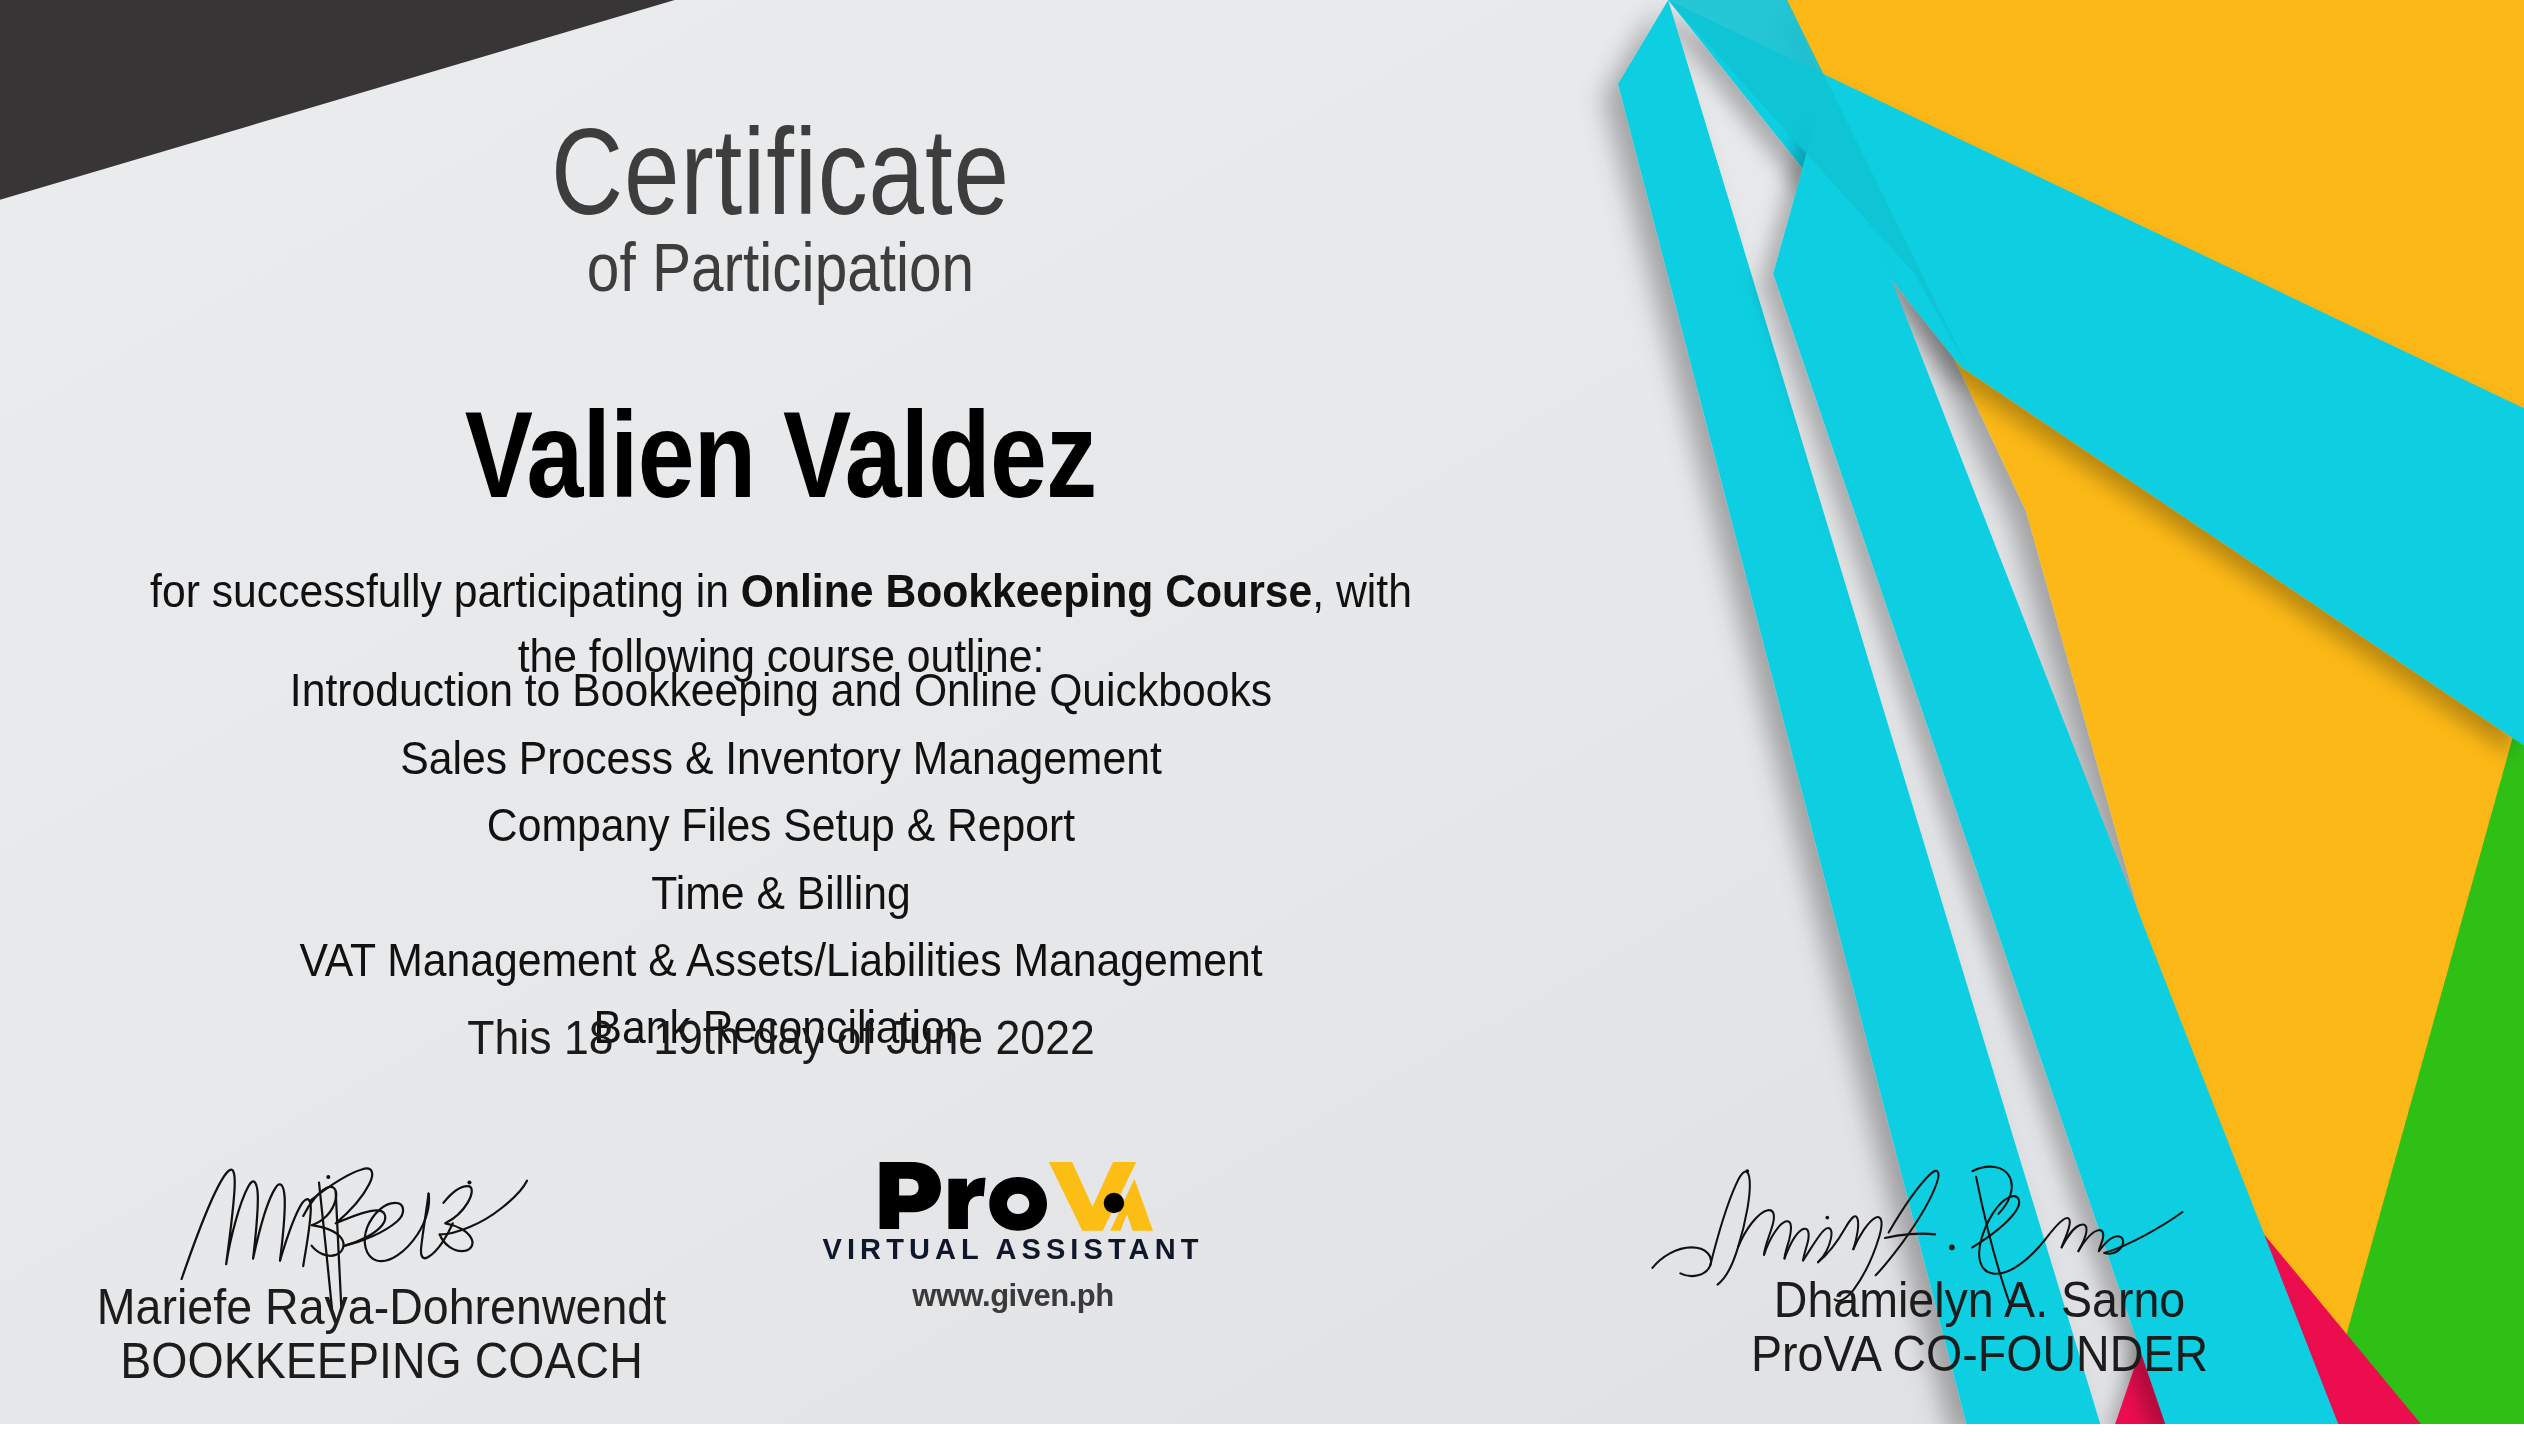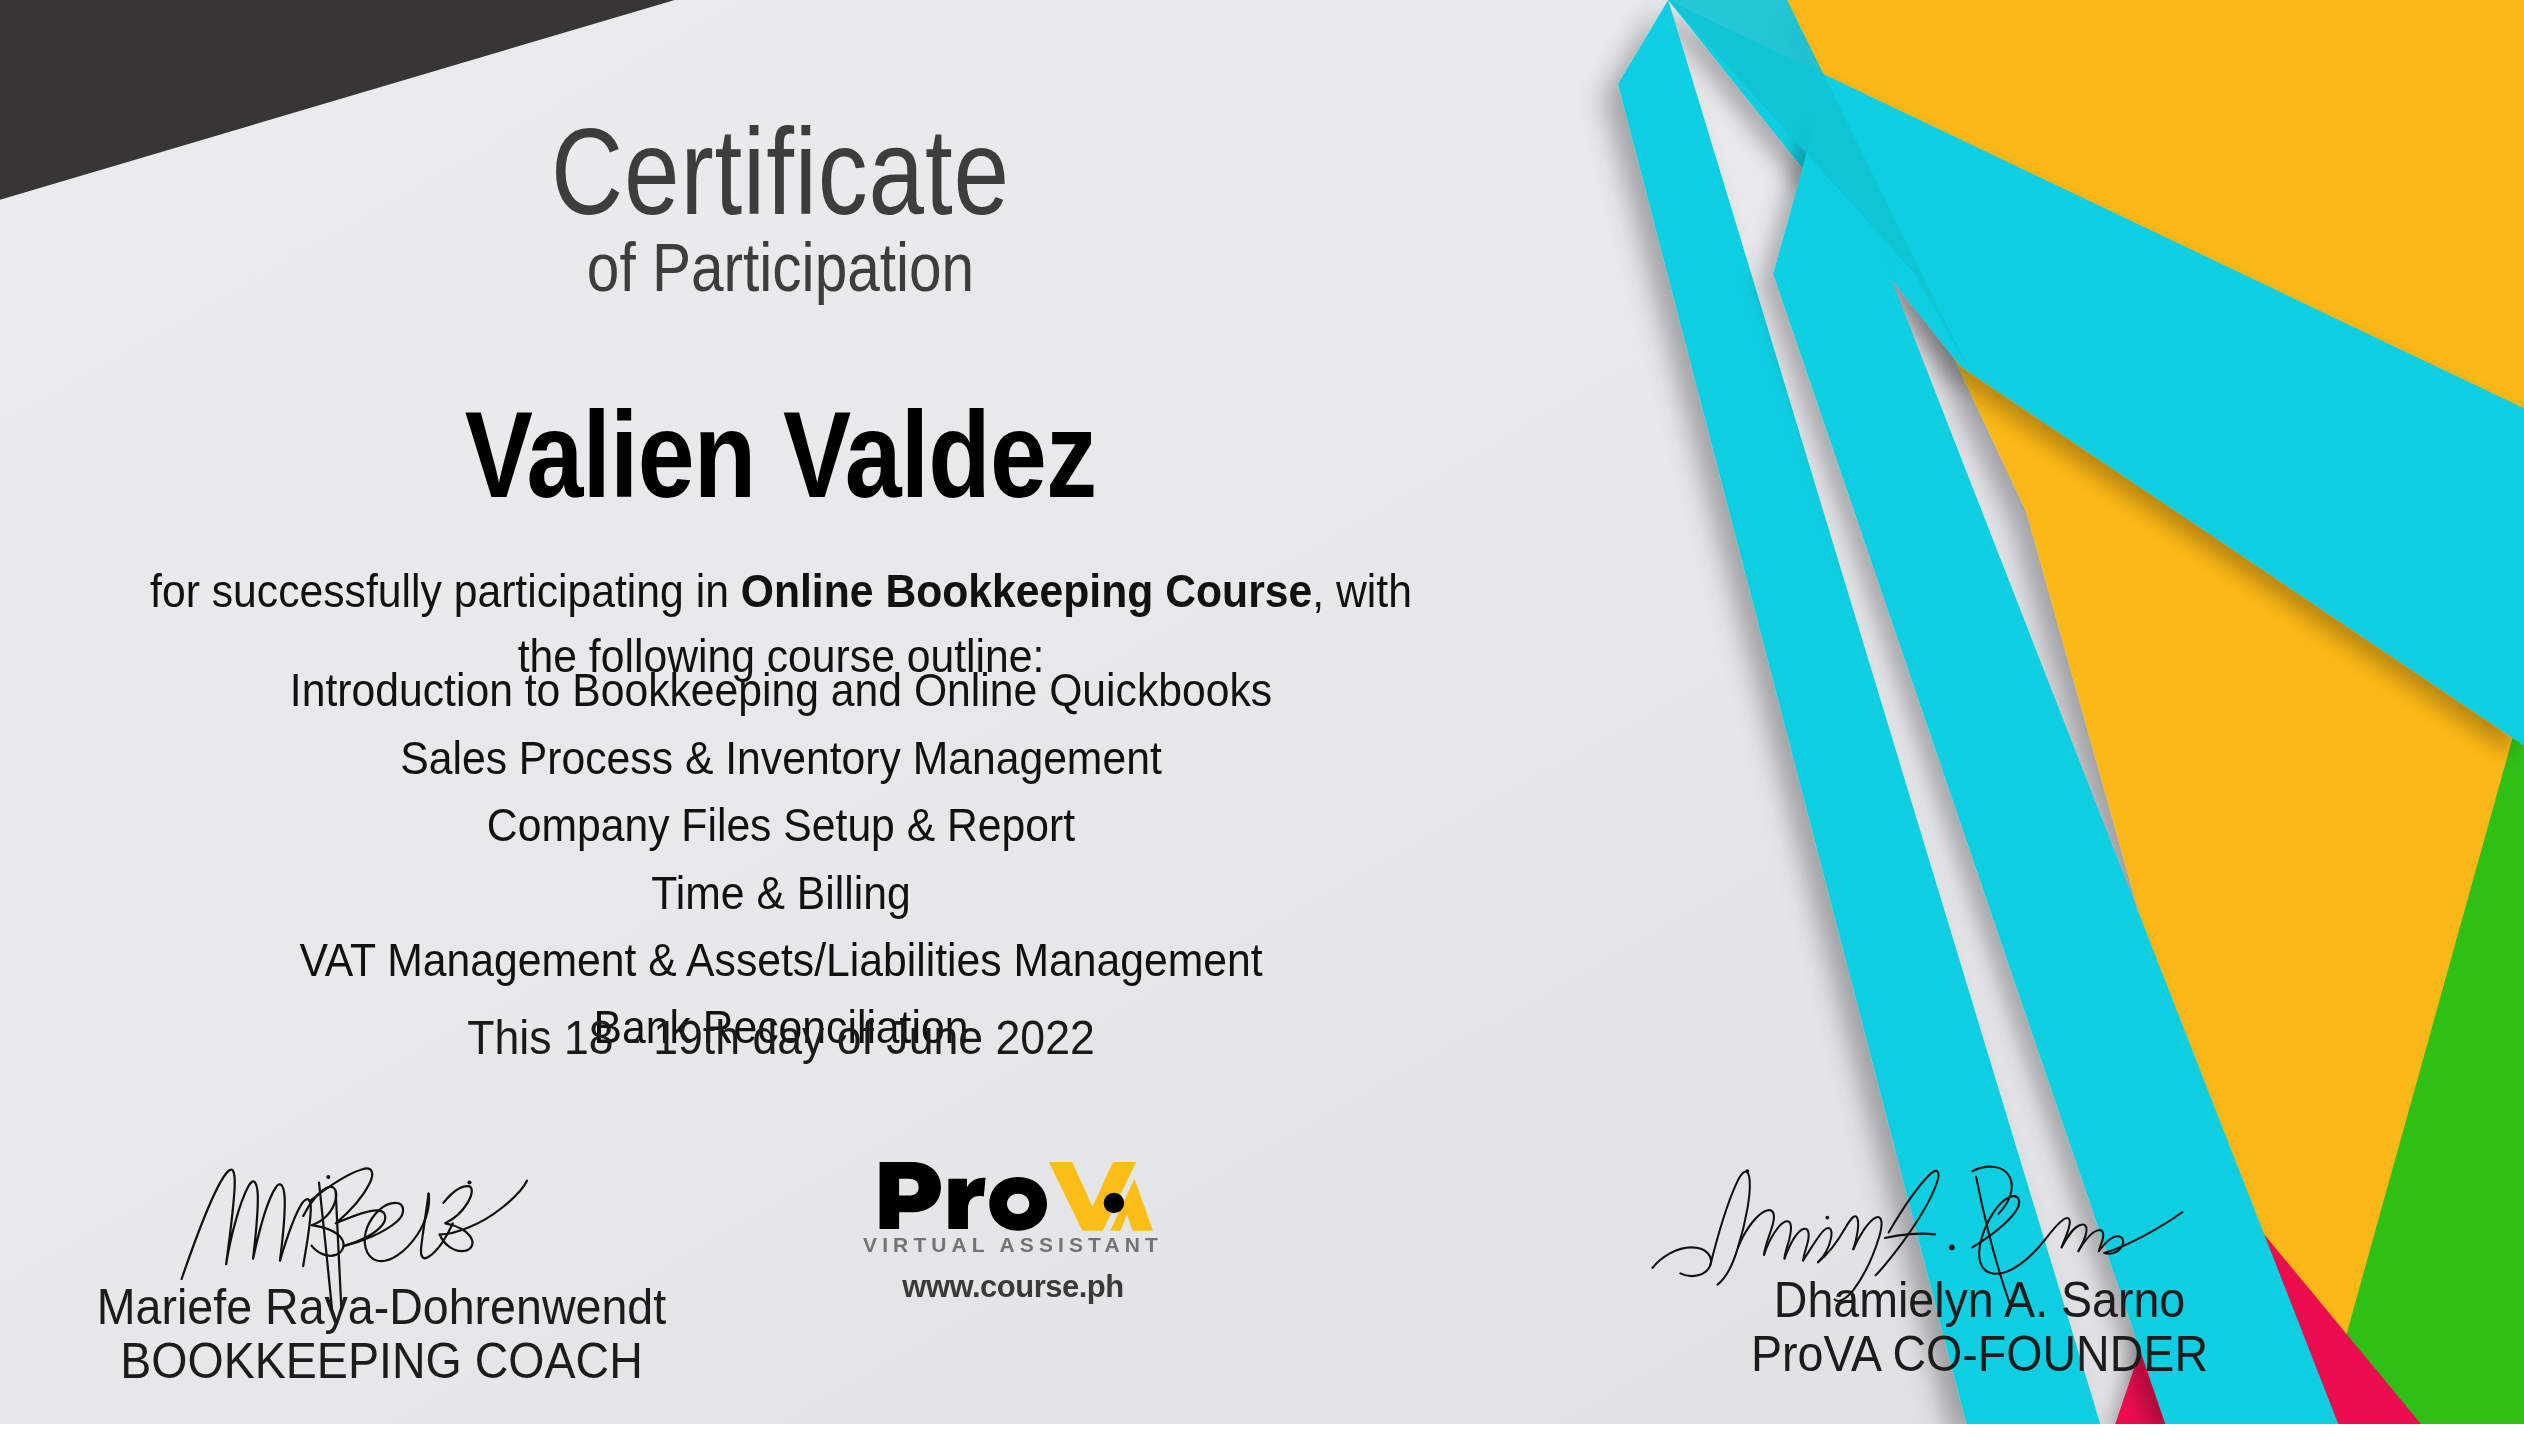--- a/index.html
+++ b/index.html
@@ -158,24 +158,24 @@
   #logo {
     position: absolute;
     left: 818px;
     top: 1160px;
     width: 390px;
     text-align: center;
   }
   #logo-mark { display: block; margin: 0 auto; }
   #logo-tag {
     margin-top: 1.9px;
-    font-size: 21px;
+    font-size: 29px;
     font-weight: 700;
     letter-spacing: 5.1px;
-    color: #737373;
+    color: #0f172a;
   }
   #logo-url {
     margin-top: 12px;
     font-size: 31px;
     font-weight: 700;
     color: #3a3a3a;
     letter-spacing: -0.5px;
   }
 </style>
 </head>
@@ -314,18 +314,18 @@
         </g>
 
         <g fill="#fcbe14">
           <path d="M188,2 h25 l22,48 l22,-48 h25 l-36,74 h-22 z"></path>
           <path d="M254,76 l26,-56 l20,56 h-22 l-6,-18 l-7,18 z"></path>
         </g>
 
         <circle cx="258" cy="46" r="11" fill="#000000"></circle>
       </svg>
       <div id="logo-tag">VIRTUAL ASSISTANT</div>
-      <div id="logo-url">www.course.ph</div>
+      <div id="logo-url">www.given.ph</div>
     </div>
 
   </div>
 </div>
 
 
 </body></html>

